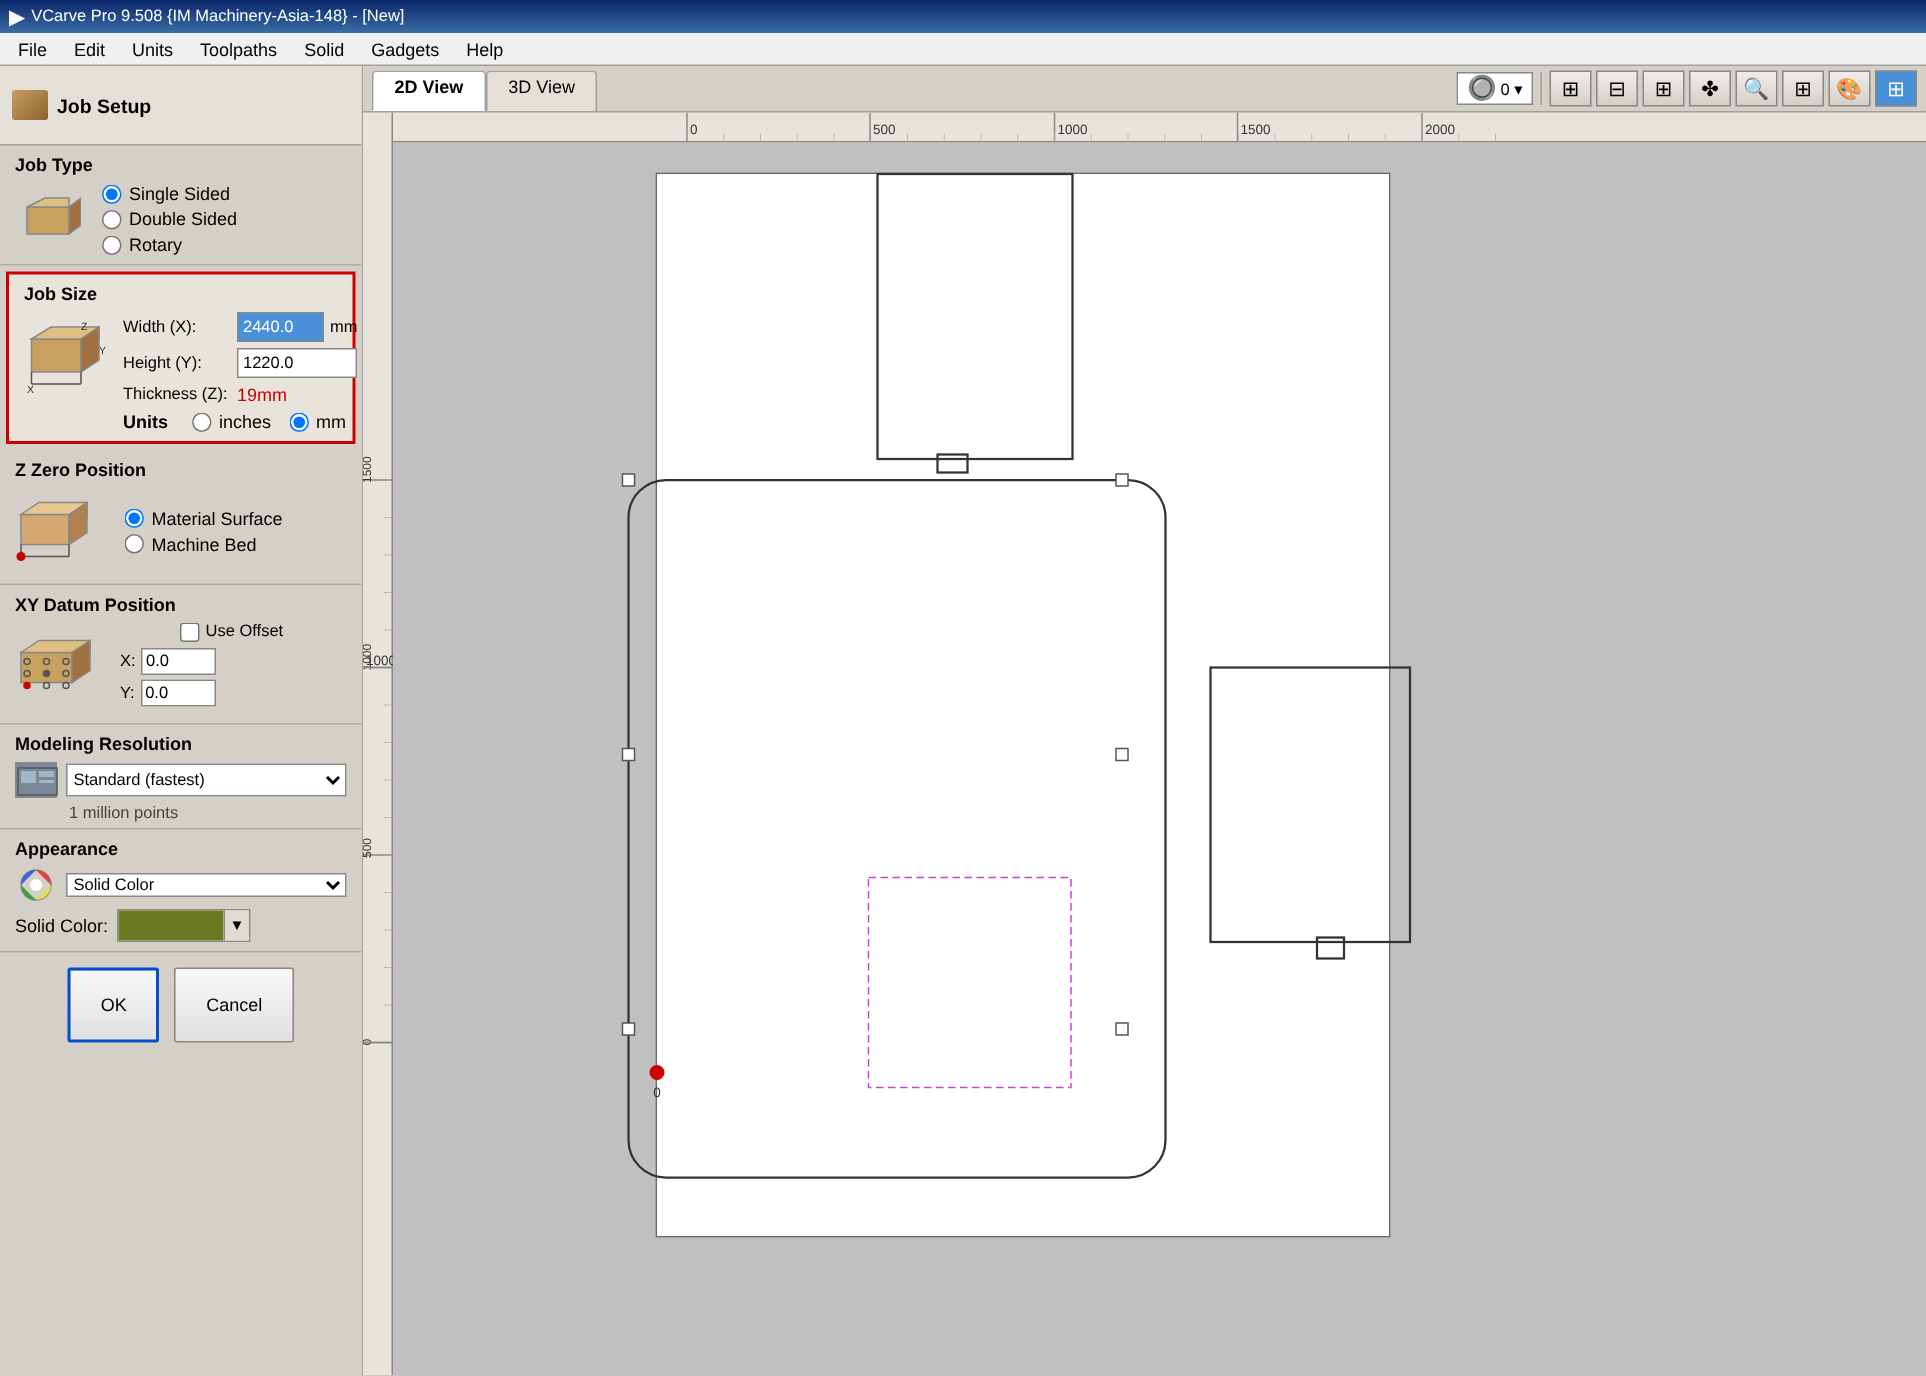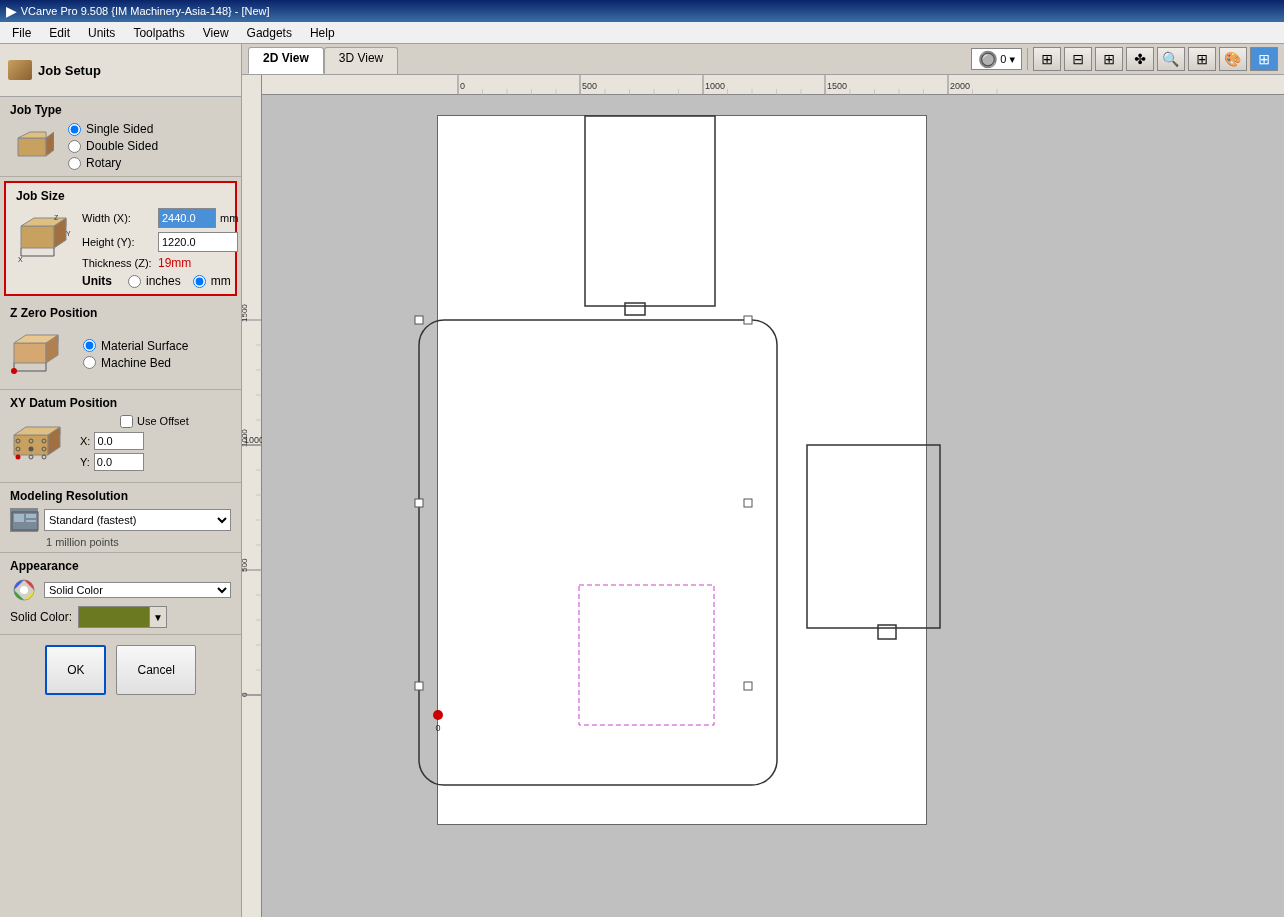--- a/index.html
+++ b/index.html
@@ -238,21 +238,21 @@
 <div id="titlebar">
   <span style="font-size:14px; margin-right:4px;">▶</span>
   <span>VCarve Pro 9.508 {IM Machinery-Asia-148} - [New]</span>
 </div>
 
 <div id="menubar">
   <span class="menu-item">File</span>
   <span class="menu-item">Edit</span>
   <span class="menu-item">Units</span>
   <span class="menu-item">Toolpaths</span>
-  <span class="menu-item">View</span>
+  <span class="menu-item">Solid</span>
   <span class="menu-item">Gadgets</span>
   <span class="menu-item">Help</span>
 </div>
 
 <div id="main-layout">
 
   <div id="left-panel">
 
     <div class="panel-header">
       <div class="panel-icon"></div>

